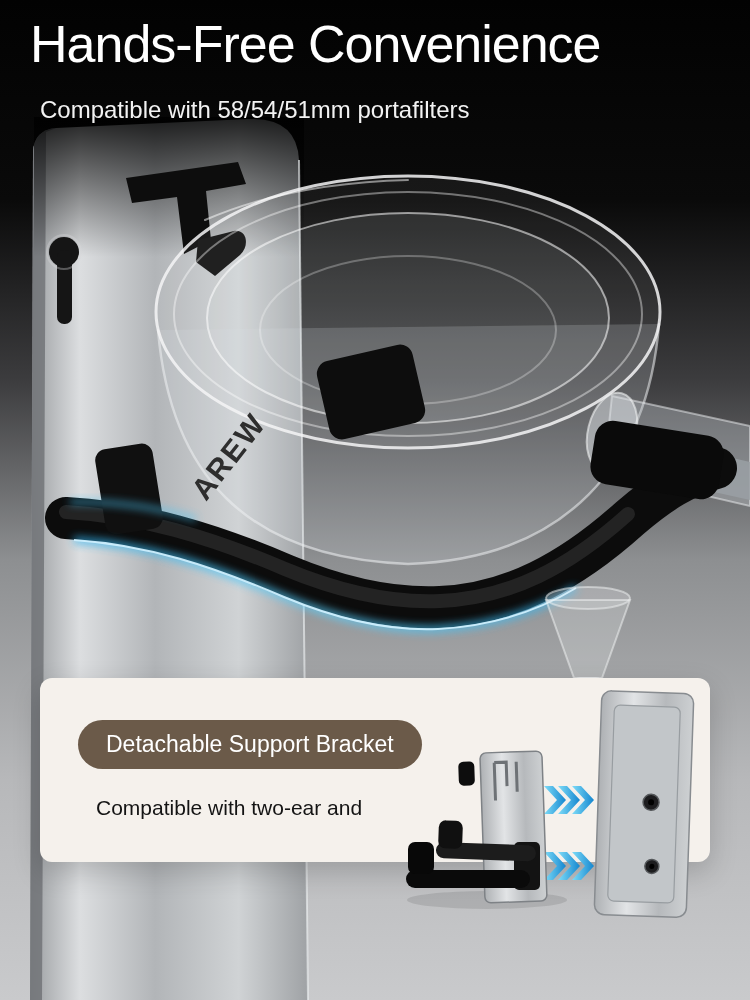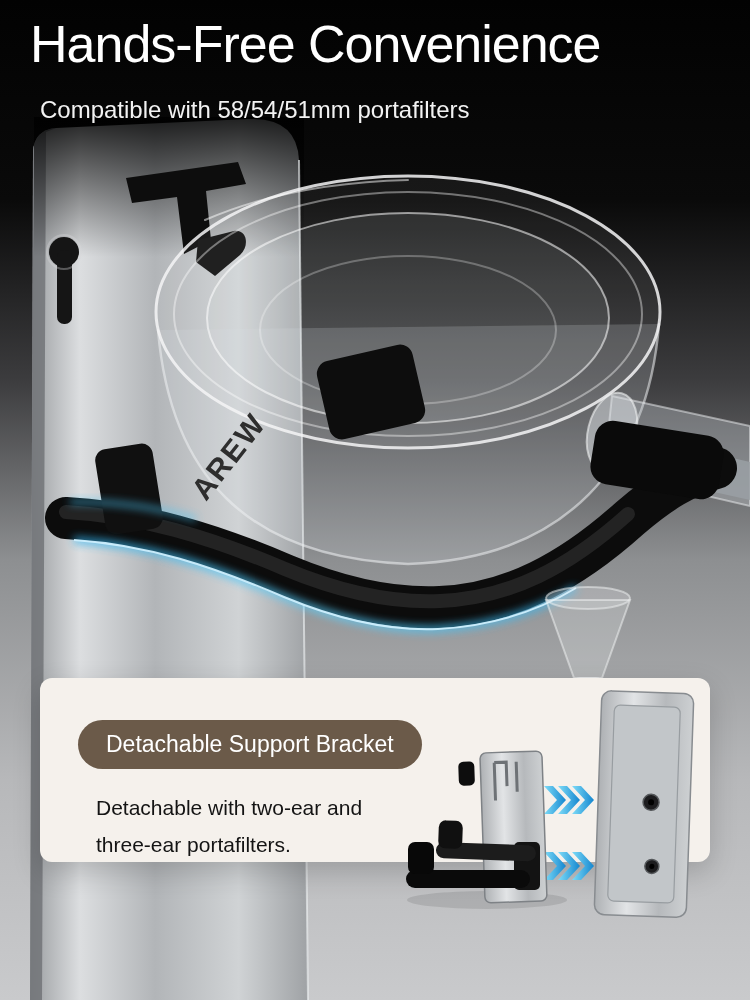--- a/index.html
+++ b/index.html
@@ -128,22 +128,21 @@
   </svg>
 
   <h1 class="title">Hands-Free Convenience</h1>
   <p class="subtitle">
     <span>Compatible with 58/54/51mm portafilters</span><br>
   </p>
 
   <div class="card">
     <div class="badge">Detachable Support Bracket</div>
     <p class="card-text">
-      <span>Detachable with two-ear and</span><br>
-      <span>three-ear portafilters.</span>
+      <span>Compatible with two-ear and</span><br>
     </p>
 
     <svg class="inset" viewBox="0 0 302 248" xmlns="http://www.w3.org/2000/svg">
       <defs>
         <linearGradient id="steelV2" x1="0" y1="0" x2="1" y2="0">
           <stop offset="0" stop-color="#aeb1b4"></stop>
           <stop offset="0.35" stop-color="#e2e4e6"></stop>
           <stop offset="0.7" stop-color="#b6b9bc"></stop>
           <stop offset="1" stop-color="#cdd0d2"></stop>
         </linearGradient>

